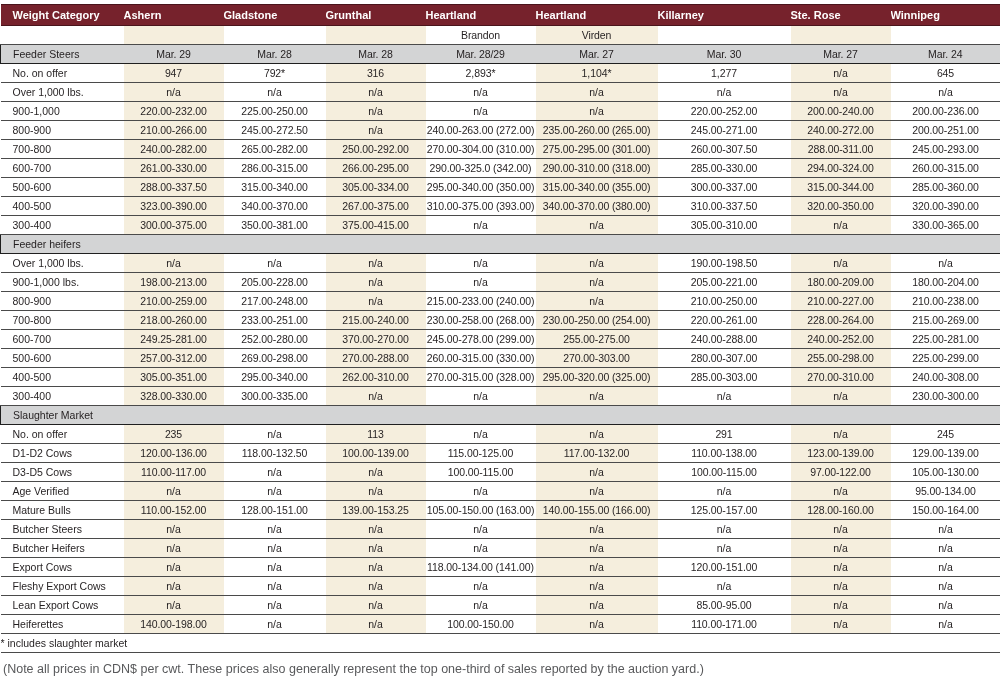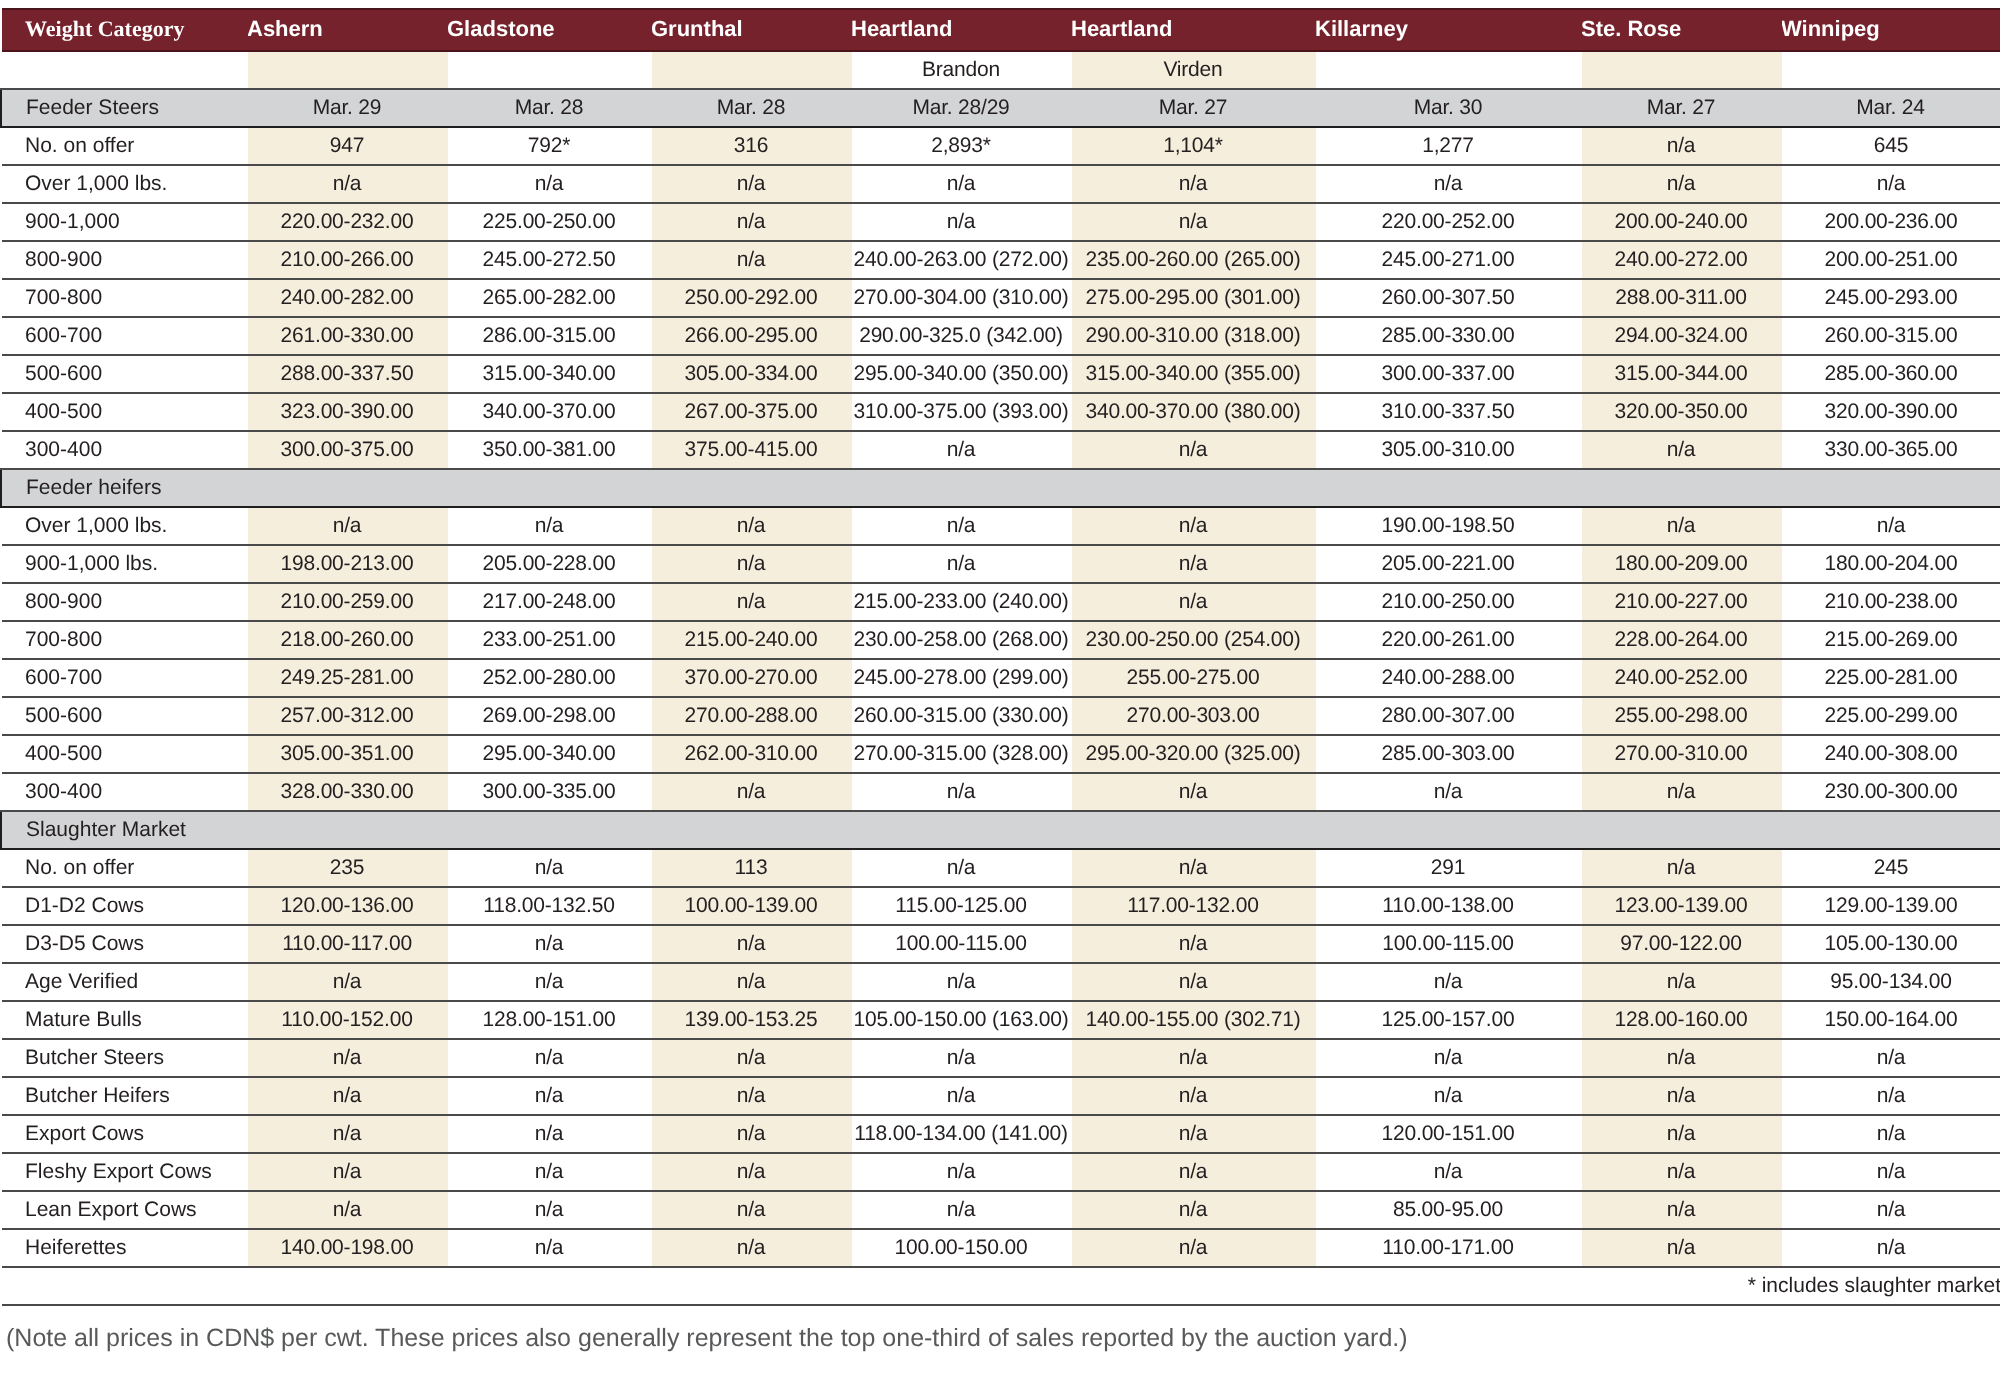--- a/index.html
+++ b/index.html
@@ -25,38 +25,38 @@
   col.c3{width:100px;} col.c4{width:110px;} col.c5{width:122px;}
   col.c6{width:133px;} col.c7{width:100px;} col.c8{width:110px;}
   thead th{
     background:var(--maroon);color:#ffffff;
     font-size:11px;font-weight:bold;height:21px;
     text-align:left;padding:0;
     border-top:1px solid var(--maroon-edge);
     border-bottom:1px solid var(--maroon-edge);
     white-space:nowrap;overflow:hidden;
   }
-  thead th.first{text-align:left;padding-left:12px;font-family:Liberation Serif, serif;}
+  thead th.first{text-align:left;padding-left:12px;}
   td{
     height:18px;line-height:18px;font-size:10.5px;
     text-align:center;padding:0;white-space:nowrap;overflow:hidden;
     border-bottom:1px solid var(--line);
     letter-spacing:-0.1px;
   }
   td.label{text-align:left;padding-left:12px;letter-spacing:0;}
   td.beige{background:var(--beige);}
   tr.section td{
     background:var(--gray);
     border-top:1px solid var(--dark-line);
     border-bottom:1px solid var(--dark-line);
   }
   tr.section td.label{font-weight:normal;border-left:1px solid var(--dark-line);}
   tr.section td:last-child{border-right:1px solid var(--dark-line);margin-top:20px;}
   tr.footnote td{
-    text-align:right;padding-left:22px;
+    text-align:left;padding-left:0;
     border-bottom:1px solid var(--line);letter-spacing:0;
   }
   .note{
     margin:9px 0 0 3px;
     font-size:12.5px;color:var(--note);letter-spacing:0;
   }
 </style>
 </head>
 <body>
 
@@ -361,21 +361,21 @@
           <td>n/a</td>
           <td class="beige">n/a</td>
           <td>95.00-134.00</td>
         </tr>
         <tr>
           <td class="label">Mature Bulls</td>
           <td class="beige">110.00-152.00</td>
           <td>128.00-151.00</td>
           <td class="beige">139.00-153.25</td>
           <td>105.00-150.00 (163.00)</td>
-          <td class="beige">140.00-155.00 (302.71)</td>
+          <td class="beige">140.00-155.00 (166.00)</td>
           <td>125.00-157.00</td>
           <td class="beige">128.00-160.00</td>
           <td>150.00-164.00</td>
         </tr>
         <tr>
           <td class="label">Butcher Steers</td>
           <td class="beige">n/a</td>
           <td>n/a</td>
           <td class="beige">n/a</td>
           <td>n/a</td>

